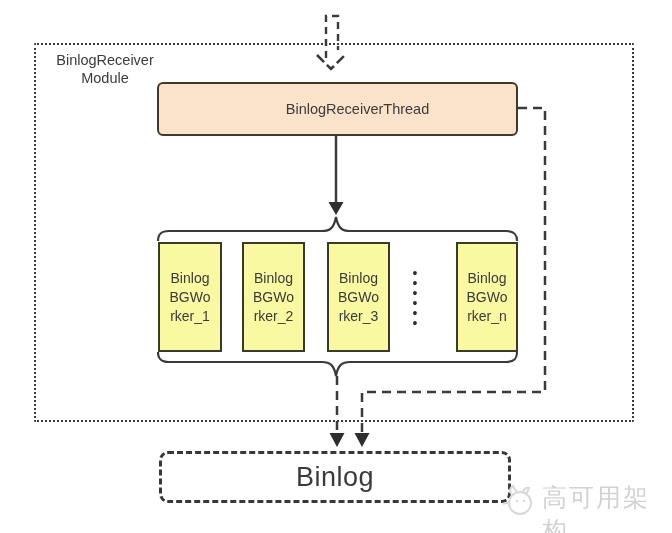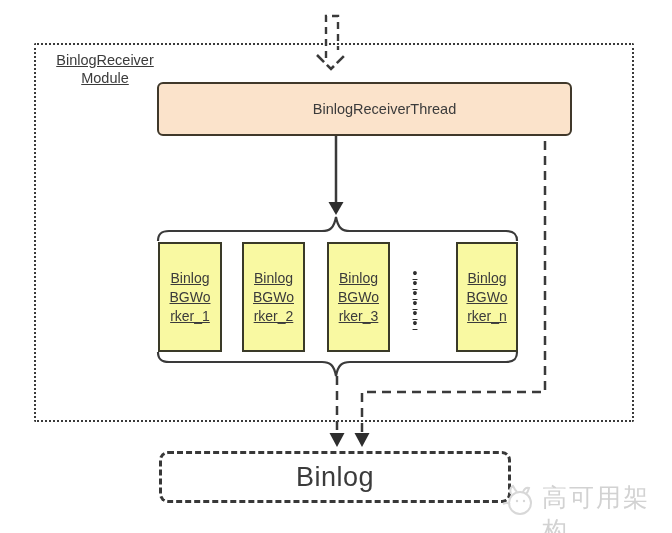--- a/index.html
+++ b/index.html
@@ -6,39 +6,39 @@
   #canvas {
     position: relative;
     width: 672px;
     height: 533px;
     background: #ffffff;
     font-family: "Liberation Sans", "DejaVu Sans", sans-serif;
     color: #3b3b3b;
     overflow: hidden;
   }
   .abs { position: absolute; }
-  .prelines { white-space: pre-line; text-decoration: underline; }
+  .prelines { white-space: pre-line; }
 
   
   .module-border {
     left: 34px; top: 43px; width: 600px; height: 379px;
     border: 2px dotted #3a3a3a;
     box-sizing: border-box;
     border-radius: 2px;
   }
   .module-label {
     left: 45px; top: 51px; width: 120px;
     text-align: center;
     font-size: 14.5px;
     line-height: 18px;
   }
 
   
   .thread-box {
-    left: 157px; top: 82px; width: 415px; height: 54px;
+    left: 157px; top: 82px; width: 361px; height: 54px;
     background: #fbe3cb;
     border: 2px solid #40382a;
     border-radius: 6px;
     box-sizing: border-box;
     display: flex; align-items: center; justify-content: center;
     font-size: 14.5px;
     padding-left: 40px;
   }
 
   

